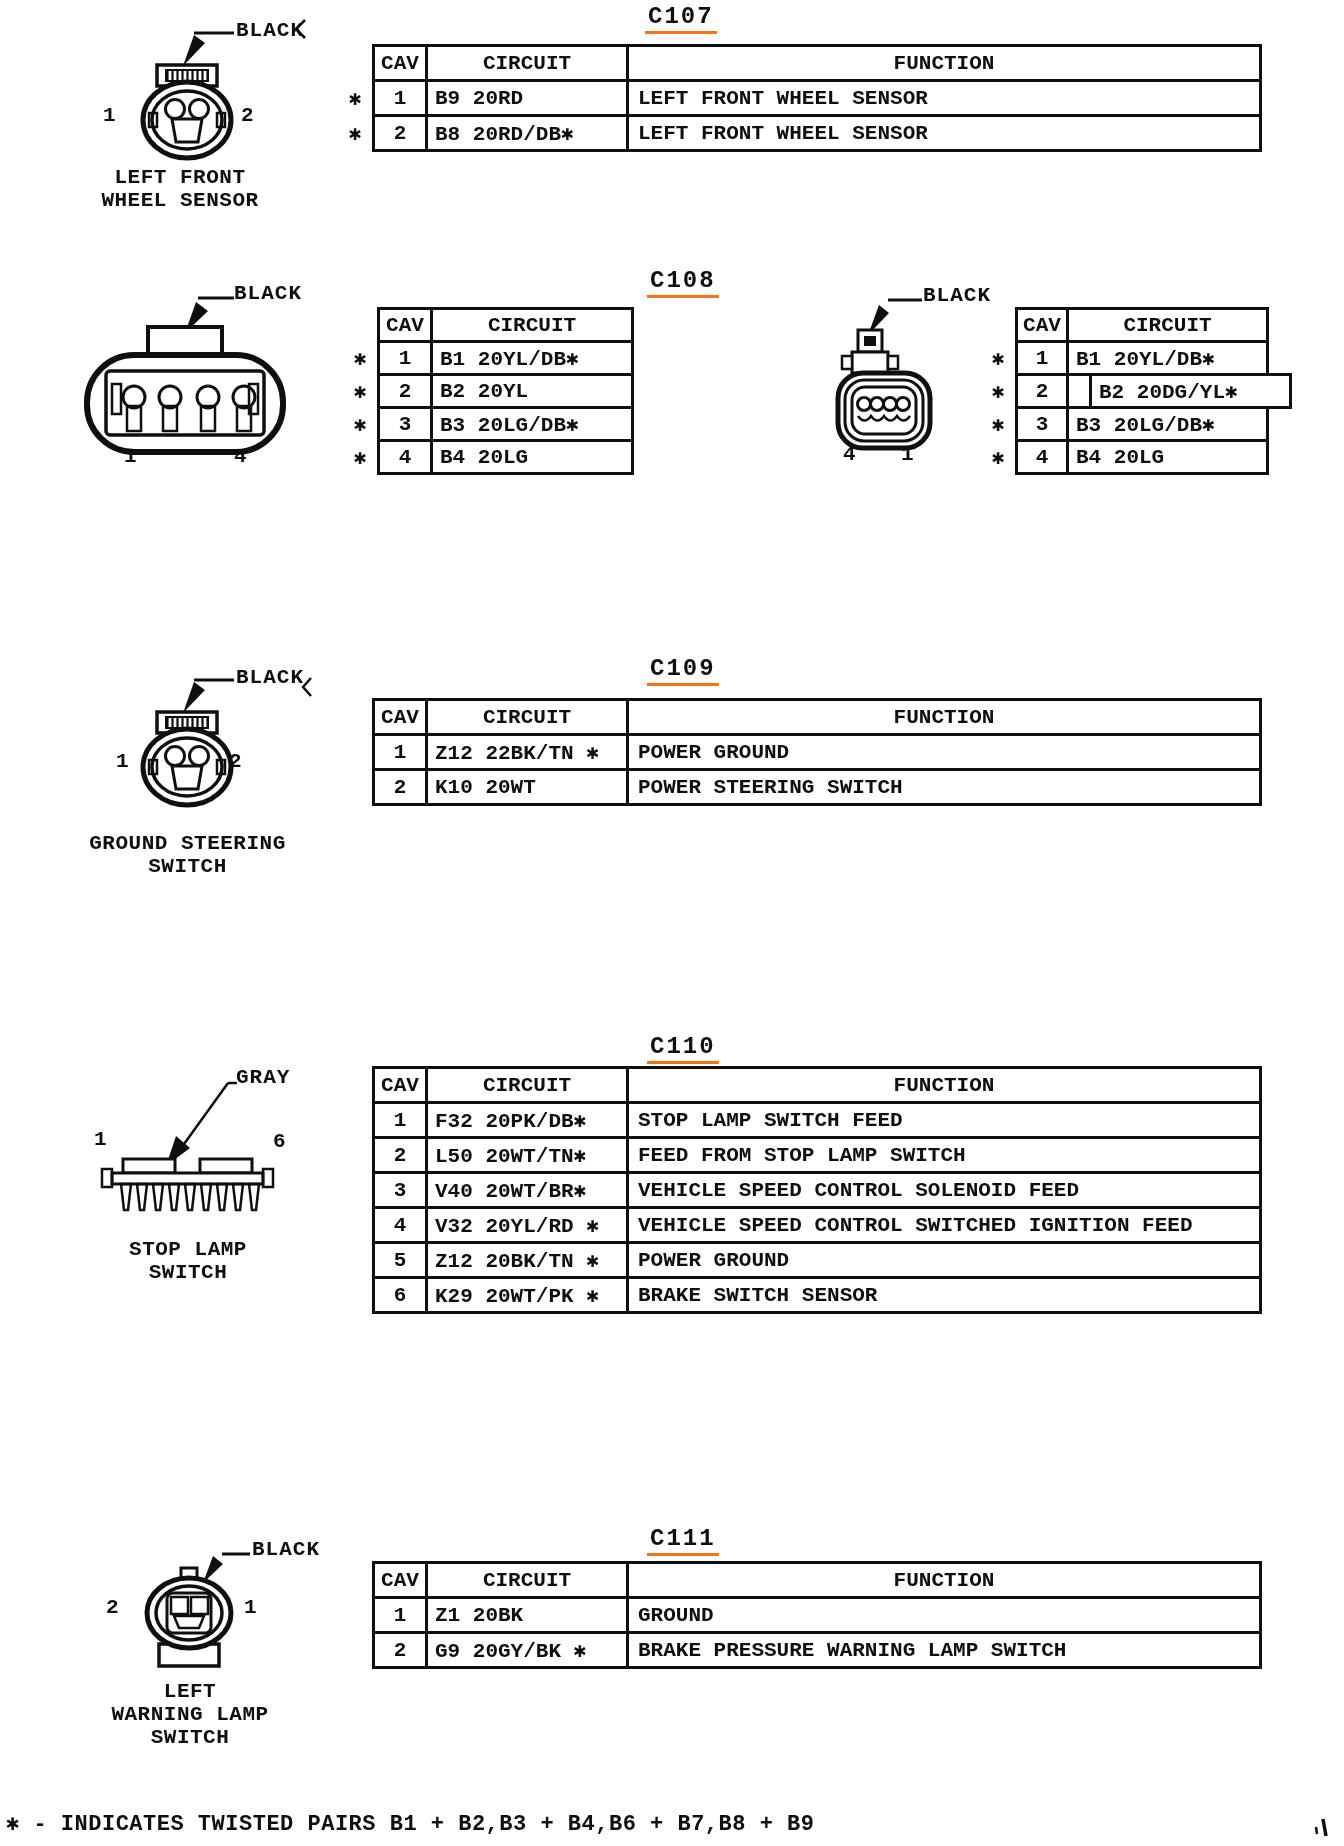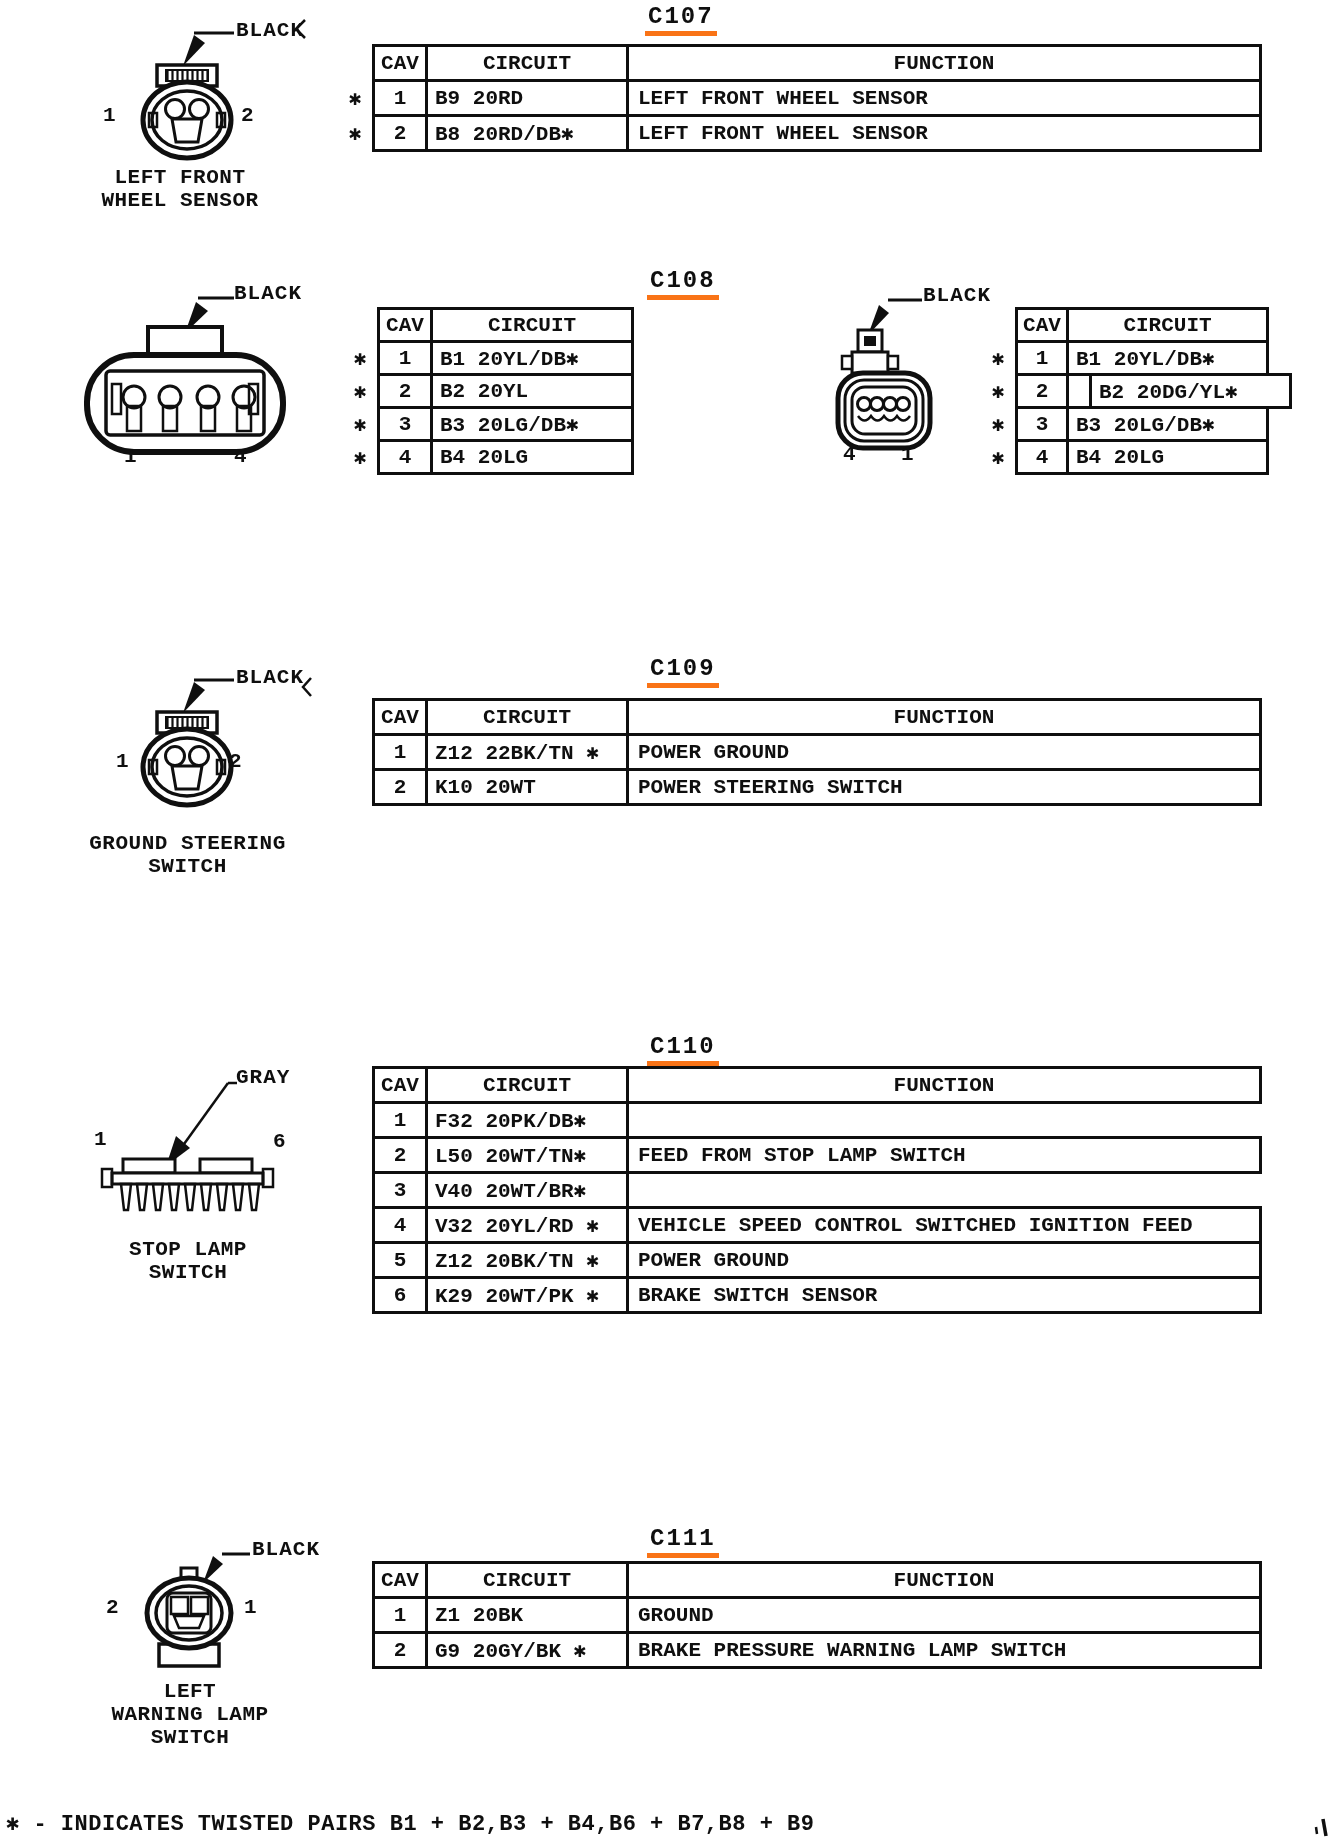--- a/index.html
+++ b/index.html
@@ -4,21 +4,21 @@
 <style>
   html,body { margin:0; padding:0; background:#ffffff; }
   .page {
     position:relative; width:1344px; height:1846px;
     background:#ffffff; color:#0f0f0f;
     font-family:"Liberation Mono","DejaVu Sans Mono",monospace;
     font-weight:bold; overflow:hidden;
   }
   .title {
     position:absolute; font-size:24px; letter-spacing:2px;
-    border-bottom:5px solid #f97316; padding:0 3px 1px 3px;
+    border-bottom:3px solid #f97316; padding:0 3px 1px 3px;
   }
   .ctable { position:absolute; display:flex; flex-direction:column; }
   .trow { display:flex; height:38px; }
   .trow + .trow { margin-top:-3px; }
   .compact .trow { height:36px; }
   .starcell {
     width:34px; display:flex; align-items:center; justify-content:center;
     font-size:21px;
   }
   .cell {
@@ -277,31 +277,33 @@
       <div class="trow">
         <div class="starcell"></div>
         <div class="cell c-cav head" style="width: 56px;">CAV</div>
         <div class="cell c-circuit head" style="width: 204px;">CIRCUIT</div>
         <div class="cell c-fn head" style="width: 636px;">FUNCTION</div>
       </div>
       <div class="trow">
         <div class="starcell"></div>
         <div class="cell c-cav" style="width: 56px;">1</div>
         <div class="cell c-circuit" style="width: 204px;">F32 20PK/DB✱</div>
+        <div class="cell c-fn" style="width: 636px;">STOP LAMP SWITCH FEED</div>
       </div>
       <div class="trow">
         <div class="starcell"></div>
         <div class="cell c-cav" style="width: 56px;">2</div>
         <div class="cell c-circuit" style="width: 204px;">L50 20WT/TN✱</div>
         <div class="cell c-fn" style="width: 636px;">FEED FROM STOP LAMP SWITCH</div>
       </div>
       <div class="trow">
         <div class="starcell"></div>
         <div class="cell c-cav" style="width: 56px;">3</div>
         <div class="cell c-circuit" style="width: 204px;">V40 20WT/BR✱</div>
+        <div class="cell c-fn" style="width: 636px;">VEHICLE SPEED CONTROL SOLENOID FEED</div>
       </div>
       <div class="trow">
         <div class="starcell"></div>
         <div class="cell c-cav" style="width: 56px;">4</div>
         <div class="cell c-circuit" style="width: 204px;">V32 20YL/RD ✱</div>
         <div class="cell c-fn" style="width: 636px;">VEHICLE SPEED CONTROL SWITCHED IGNITION FEED</div>
       </div>
       <div class="trow">
         <div class="starcell"></div>
         <div class="cell c-cav" style="width: 56px;">5</div>

